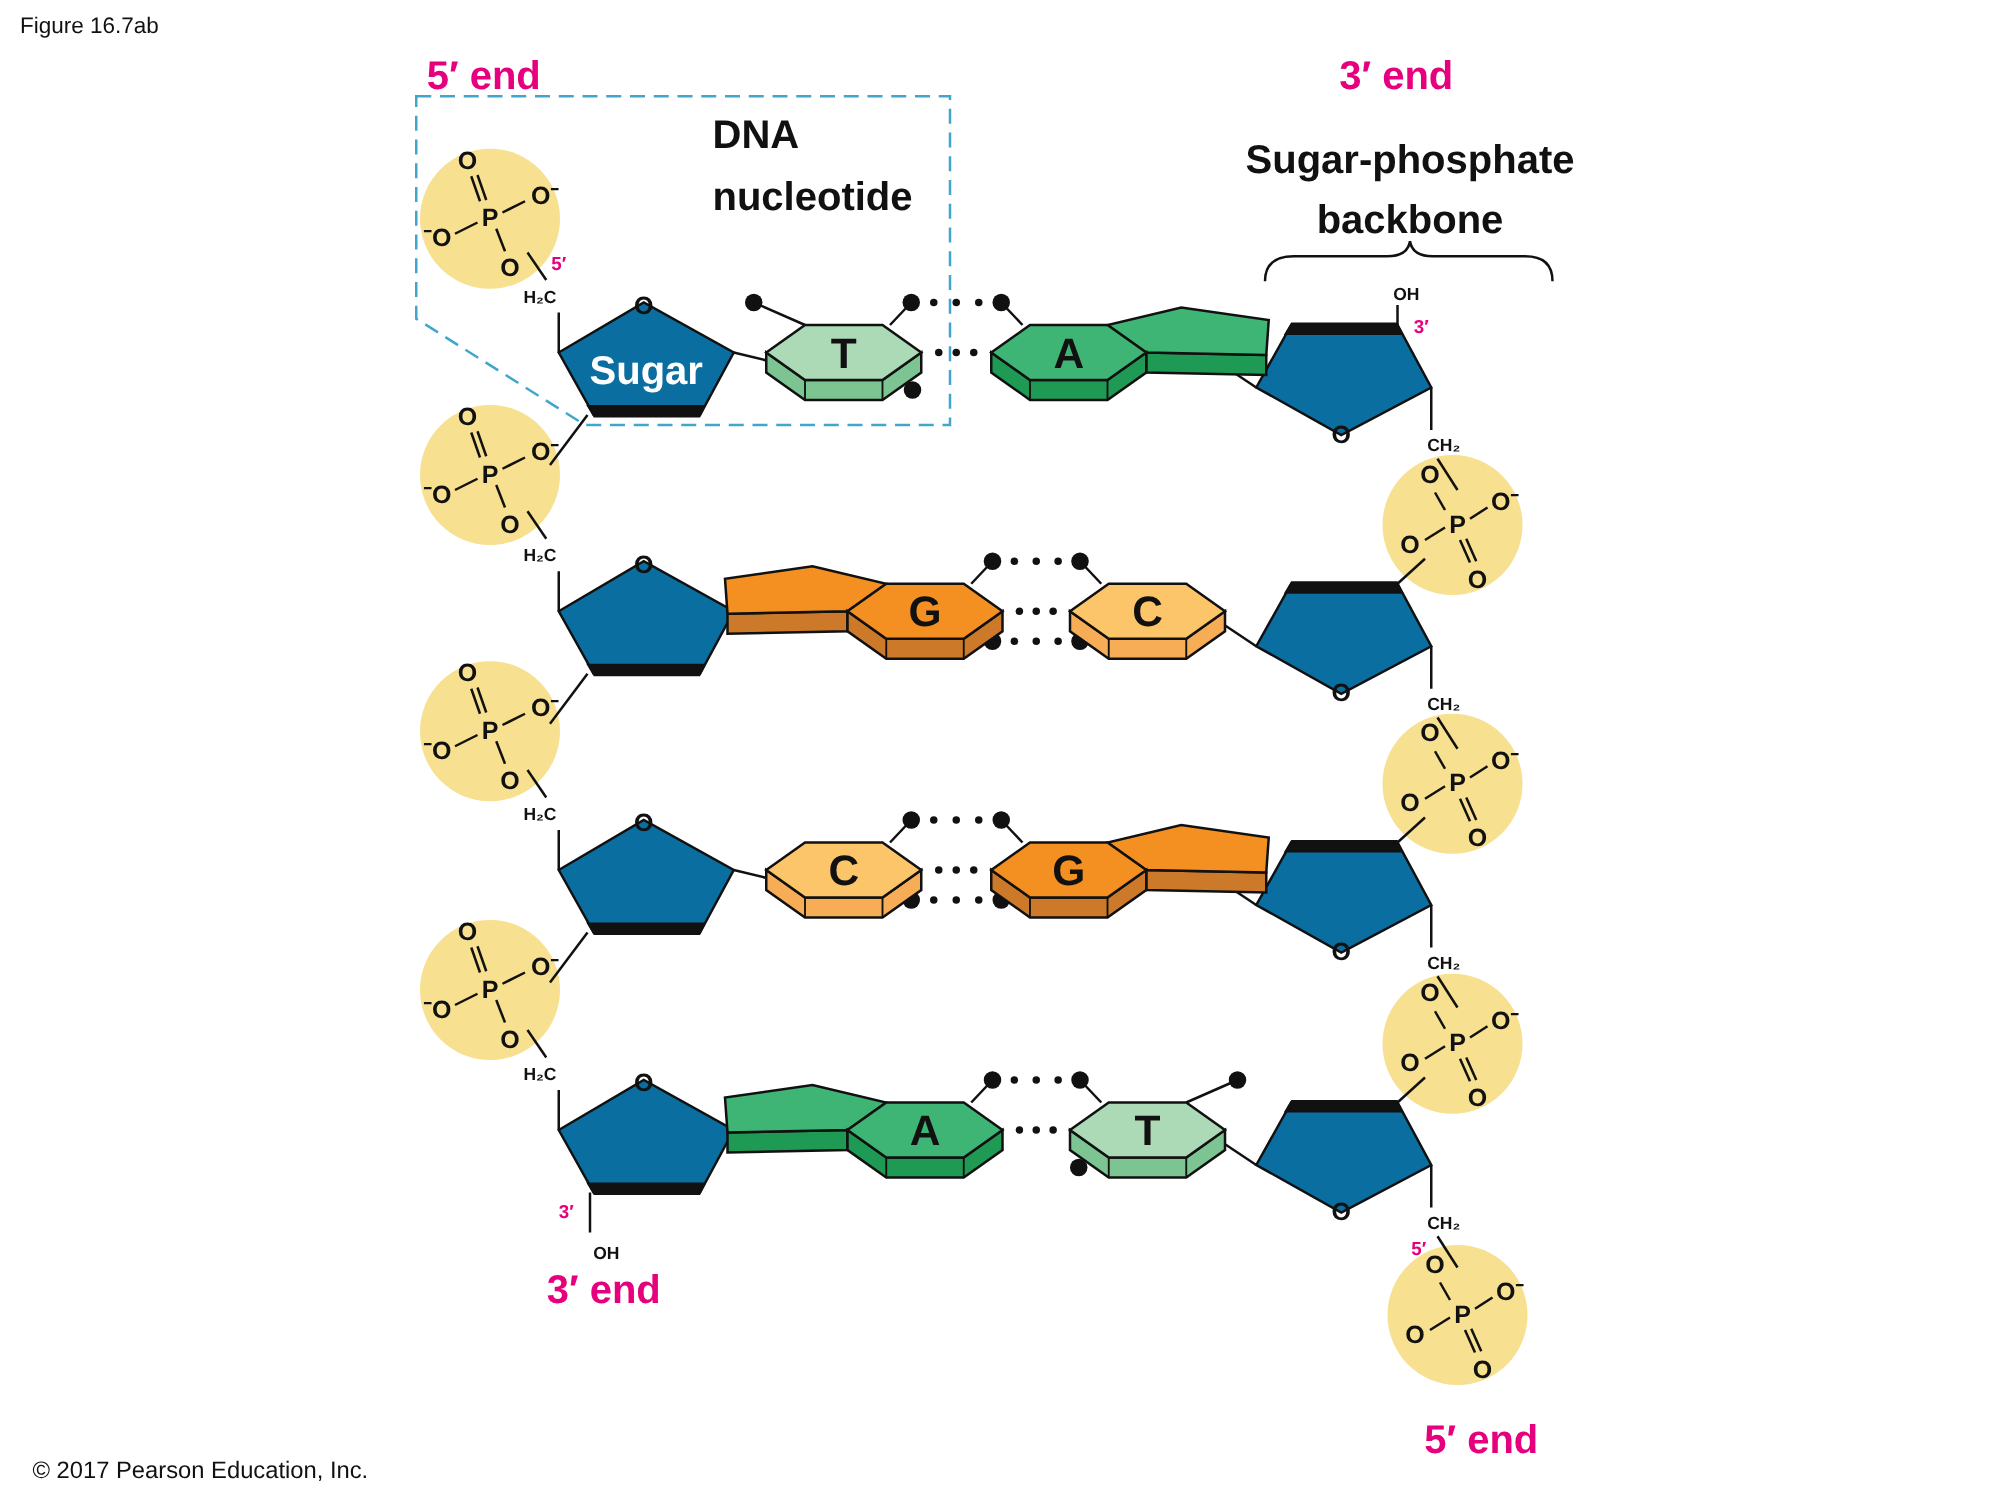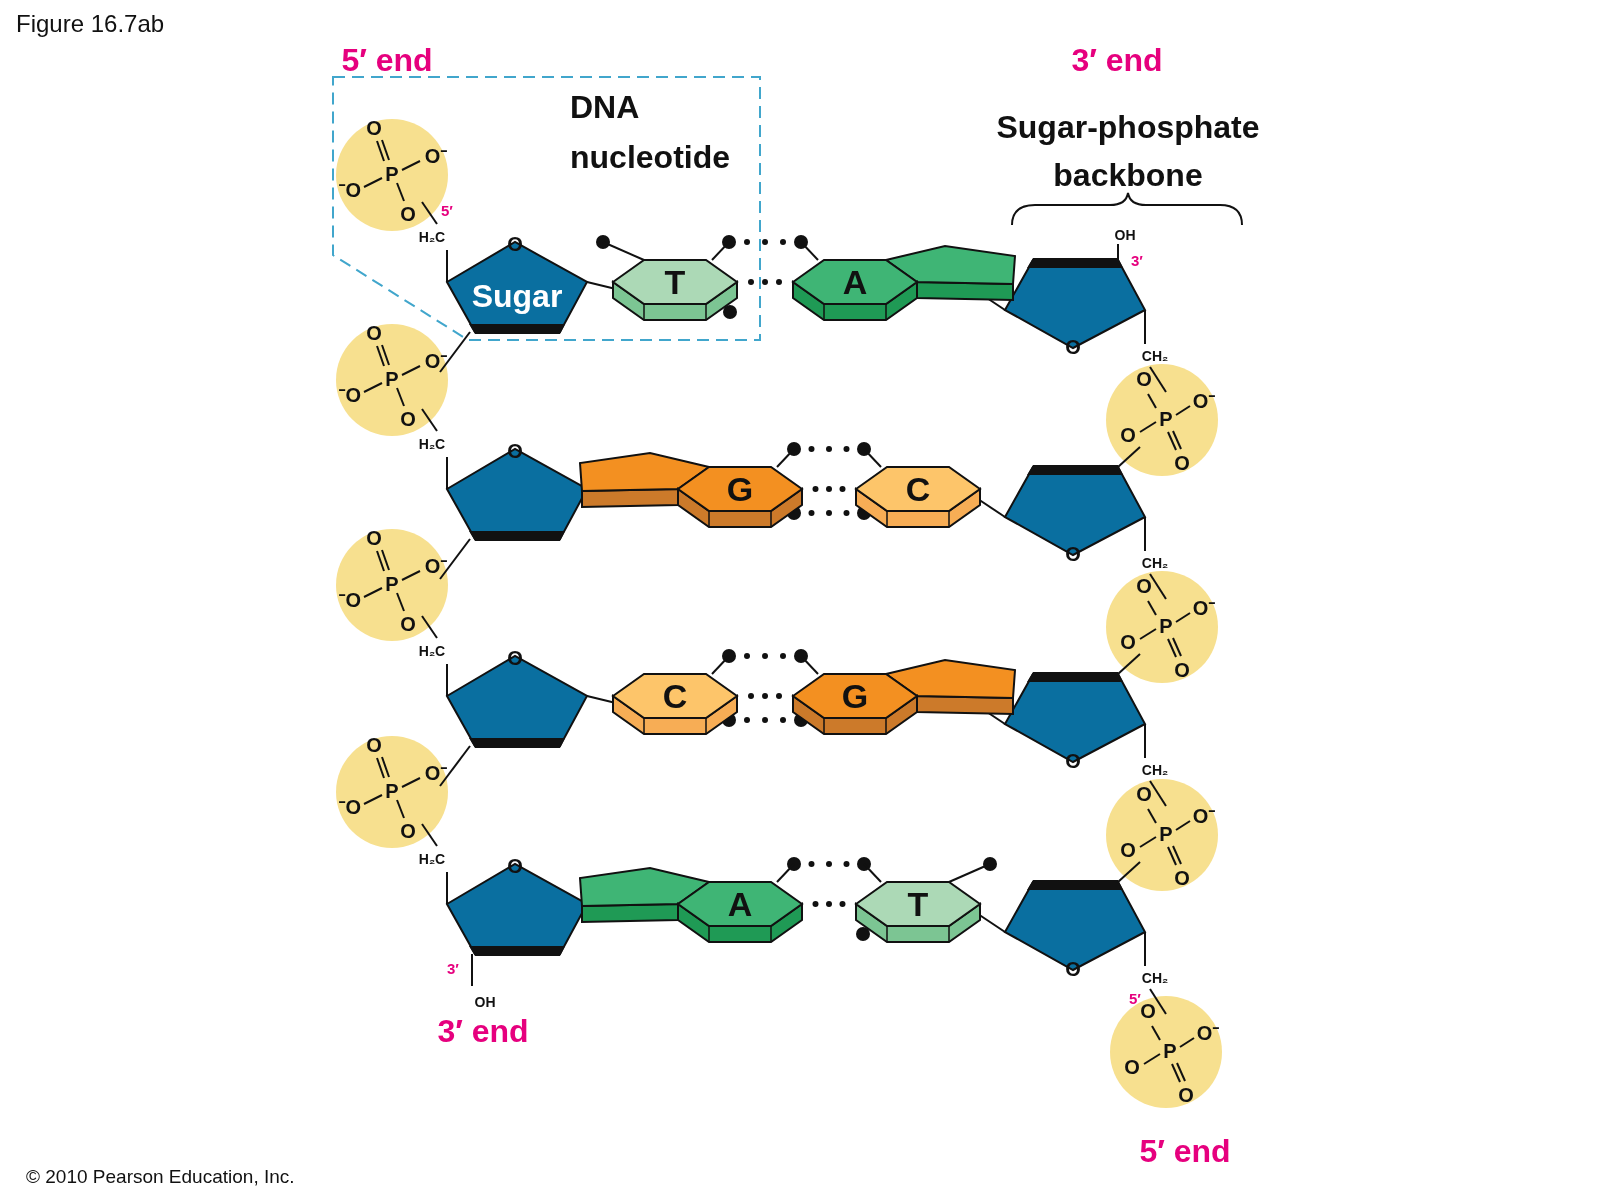--- a/index.html
+++ b/index.html
@@ -1,33 +1,33 @@
 <!DOCTYPE html>
 <html><head>
 <meta charset="utf-8">
 <style>
   html, body { margin: 0; padding: 0; background: #ffffff; }
   body { width: 1600px; height: 1200px; position: relative; overflow: hidden;
          font-family: "Liberation Sans", sans-serif; }
-  #fig-label { position: absolute; left: 16px; top: 10px; font-size: 24px; color: #111; }
+  #fig-label { position: absolute; left: 16px; top: 10px; font-size: 18px; color: #111; }
   #copyright { position: absolute; left: 26px; top: 1166px; font-size: 19px; color: #111; }
   svg { position: absolute; left: 0; top: 0; }
   .end-label { font-family: "Liberation Sans", sans-serif; font-weight: bold; font-size: 32px; }
   .title-label { font-family: "Liberation Sans", sans-serif; font-weight: bold; font-size: 32px; fill: #111; }
   .atom { font-family: "Liberation Sans", sans-serif; font-weight: bold; font-size: 20px; fill: #111; }
   .atom-sm { font-family: "Liberation Sans", sans-serif; font-weight: bold; font-size: 14px; fill: #111; }
   .prime { font-family: "Liberation Sans", sans-serif; font-weight: bold; font-size: 15px; }
   .base-letter { font-family: "Liberation Sans", sans-serif; font-weight: bold; font-size: 34px; fill: #111; }
   .sugar-word { font-family: "Liberation Sans", sans-serif; font-weight: bold; font-size: 32px; fill: #ffffff; }
 </style>
 </head>
 <body>
 
 <div id="fig-label">Figure 16.7ab</div>
-<div id="copyright">© 2010 Pearson Education, Inc.</div>
+<div id="copyright">© 2017 Pearson Education, Inc.</div>
 
 <svg id="diagram" width="1600" height="1200" viewBox="0 0 1600 1200" xmlns="http://www.w3.org/2000/svg">
     <path d="M333,77 L760,77 L760,340 L468,340 L333,255 Z" fill="none" stroke="#41a6cc" stroke-width="2" stroke-dasharray="12 7"></path>
     <text x="387" y="71" class="end-label" text-anchor="middle" fill="#e6007e">5′ end</text>
     <text x="1117" y="71" class="end-label" text-anchor="middle" fill="#e6007e">3′ end</text>
     <text x="483" y="1042" class="end-label" text-anchor="middle" fill="#e6007e">3′ end</text>
     <text x="1185" y="1162" class="end-label" text-anchor="middle" fill="#e6007e">5′ end</text>
     <text x="570" y="118" class="title-label" text-anchor="start">DNA</text>
     <text x="570" y="168" class="title-label" text-anchor="start">nucleotide</text>
     <text x="1128" y="138" class="title-label" text-anchor="middle">Sugar-phosphate</text>

